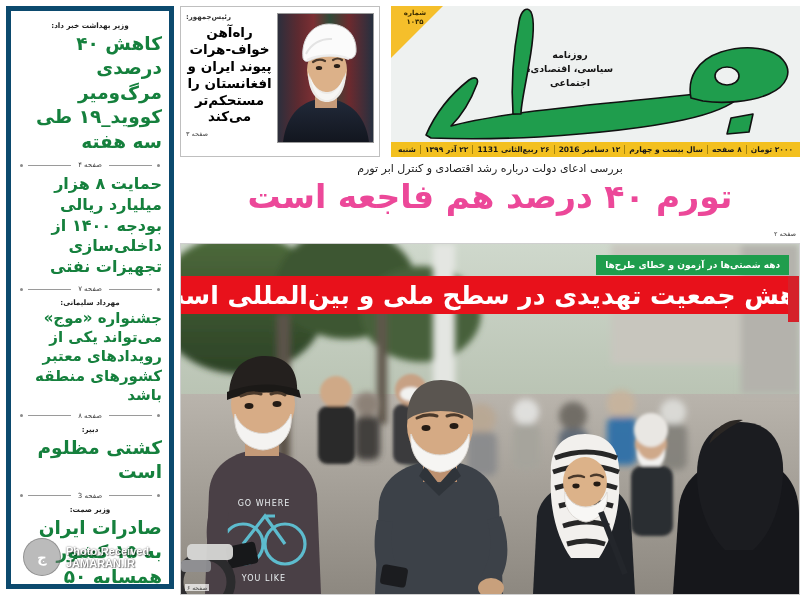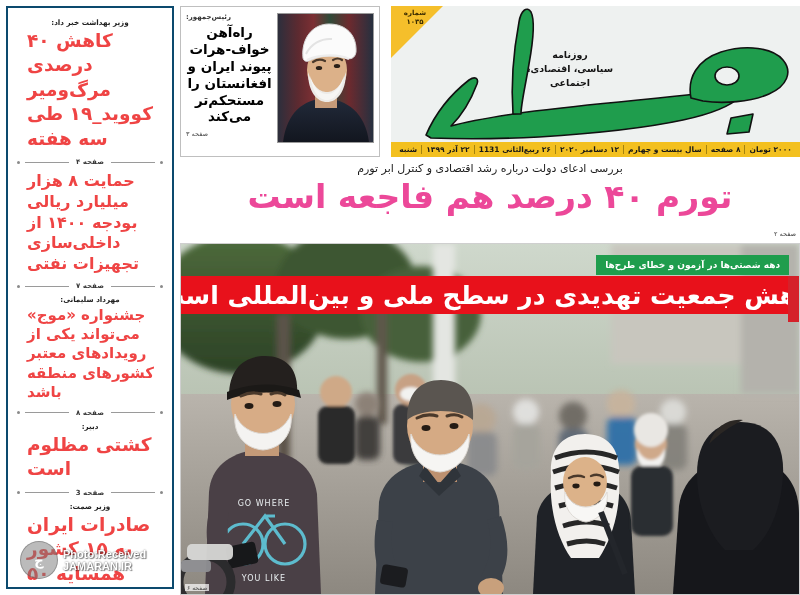--- a/index.html
+++ b/index.html
@@ -26,56 +26,55 @@
   }
 
   
   .sidebar {
     position: absolute;
     left: 6px;
     top: 6px;
     width: 168px;
     height: 583px;
     box-sizing: border-box;
-    border: 2px solid #0c4a6e;
+    border: 5px solid #0c4a6e;
     background: #ffffff;
     padding: 6px 7px 0 7px;
     overflow: hidden;
     direction: rtl;
   }
   .brief { text-align: center; }
   .brief-kicker {
     font-size: 7.5px;
     color: #222;
     letter-spacing: 0;
     margin: 4px 0 2px 0;
     font-weight: bold;
     text-align: center;
     transform: scaleX(0.96);
   }
   .brief-title {
     font-size: 18.5px;
     font-weight: bold;
     line-height: 1.32;
-    color: #ef4444;
+    color: #15803d;
     letter-spacing: -0.3px;
     margin: 0 0 2px 12px;
-    text-align: left;
+    text-align: right;
   }
   .brief-title.sm { font-size: 16px; line-height: 1.3; }
   .brief-title.xs { font-size: 15px; line-height: 1.28; }
 
   
   .sep {
     display: flex;
     align-items: center;
     gap: 5px;
     margin: 7px 2px 5px 2px;
     color: #555;
-    font-weight: bold;
   }
   .sep .dot {
     width: 3px; height: 3px; border-radius: 50%;
     background: #8a8a8a; flex: 0 0 auto;
   }
   .sep .ln { flex: 1 1 auto; height: 1px; background: #9a9a9a; }
   .sep .lbl {
     font-size: 7px;
     color: #3a3a3a;
     flex: 0 0 auto;
@@ -446,21 +445,21 @@
         </div>
       </div>
 
       <div class="datebar">
         <span class="cell">۲۰۰۰ تومان</span>
         <span class="vr"></span>
         <span class="cell">۸ صفحه</span>
         <span class="vr"></span>
         <span class="cell">سال بیست و چهارم</span>
         <span class="vr"></span>
-        <span class="cell">۱۲ دسامبر ۲۰۲۰</span>
+        <span class="cell">۱۲ دسامبر 2016</span>
         <span class="vr"></span>
         <span class="cell">۲۶ ربیع‌الثانی 1131</span>
         <span class="vr"></span>
         <span class="cell">۲۲ آذر ۱۳۹۹</span>
         <span class="vr"></span>
         <span class="cell">شنبه</span>
       </div>
 
       <div class="presbox">
         <div class="presbox-text">

